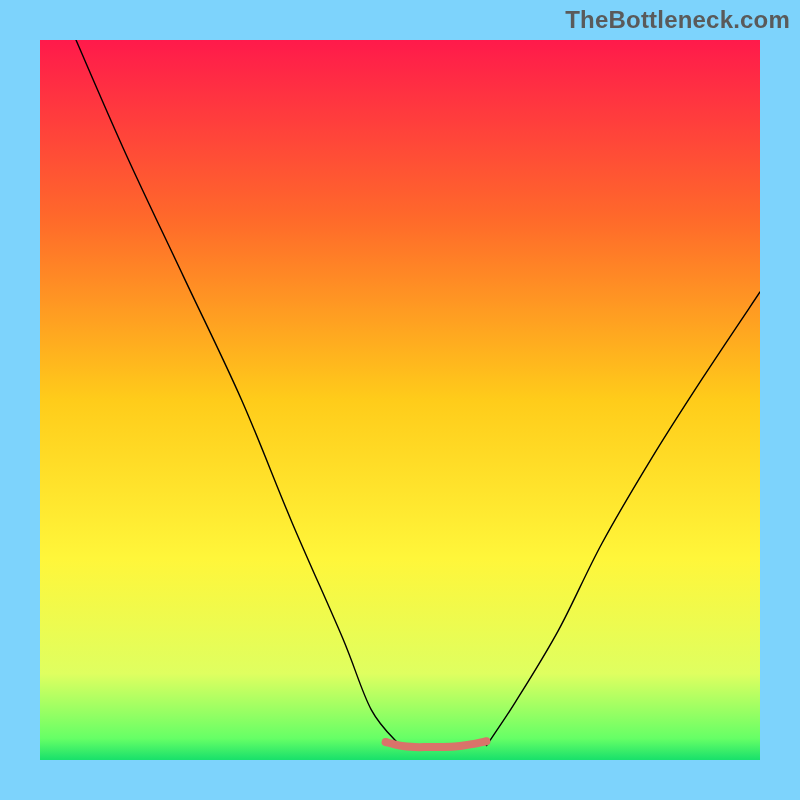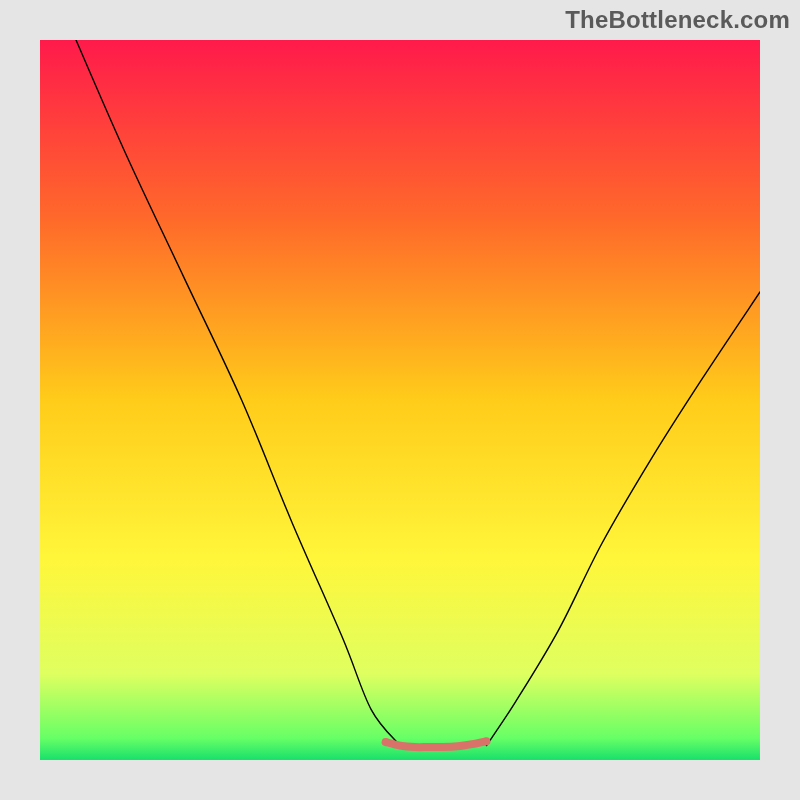--- a/index.html
+++ b/index.html
@@ -9,21 +9,21 @@
     height: 800px;
     background: #000;
     overflow: hidden;
   }
   .frame {
     position: absolute;
     left: 0;
     top: 0;
     width: 800px;
     height: 800px;
-    background: #e5e5e5;
+    background: #7dd3fc;
   }
   .plot-area {
     position: absolute;
     left: 40px;
     top: 40px;
     width: 720px;
     height: 720px;
     overflow: hidden;
   }
   .watermark {

